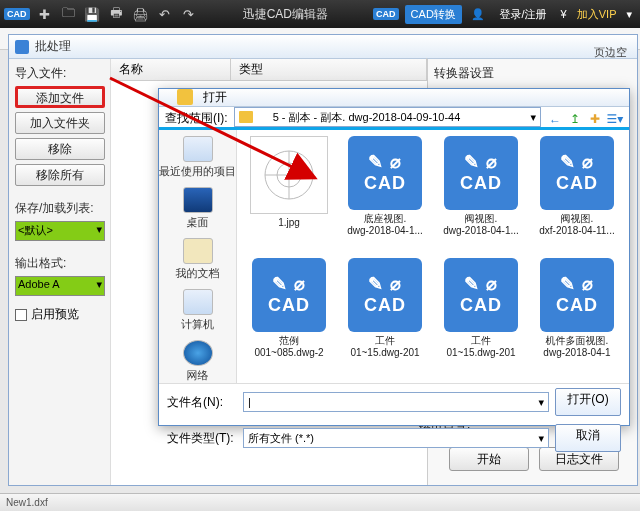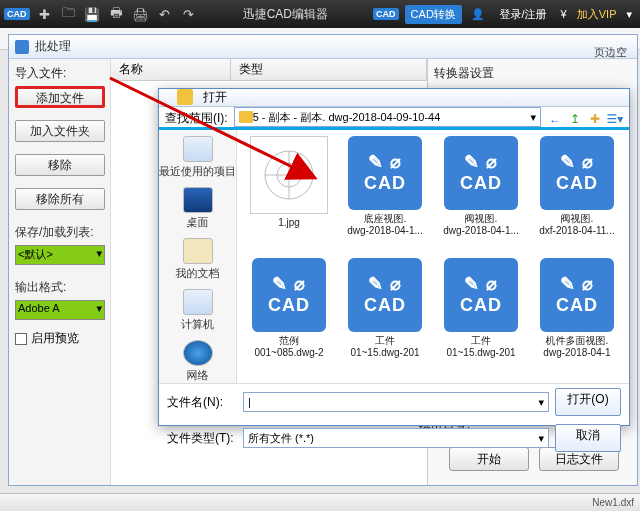--- a/index.html
+++ b/index.html
@@ -60,21 +60,21 @@
   .batch-title .bi { width:14px;height:14px;background:#3b82d6;border-radius:2px;}
   .batch-body { display:flex; flex:1;}
   .left-col {
     width:102px; padding:6px; background:#f4f4f4; border-right:1px solid #ddd;
   }
   .lc-head { font-size:12px; color:#222; margin-bottom:4px;}
   .wbtn {
     display:block; width:90px; height:22px; line-height:20px;
     background:linear-gradient(#fdfdfd,#e6e6e6);
     border:1px solid #9a9a9a; border-radius:2px; text-align:center;
-    font-size:12px; color:#222; margin-bottom:12px;
+    font-size:12px; color:#222; margin-bottom:4px;
   }
   .wbtn.highlight { border:2px solid #d22; box-shadow:0 0 0 1px #d22 inset;}
   .small-label { font-size:12px; color:#333; margin-top:14px;}
   .drop {
     width:90px;height:20px;border:1px solid #888;background:#84cc16;
     font-size:11px;padding:1px 2px;margin-top:4px;display:flex;
     justify-content:space-between;
   }
   .chk { display:flex;align-items:center;gap:4px;margin-top:10px;font-size:12px;font-family:Liberation Mono, monospace;}
   .chkbox {width:12px;height:12px;border:1px solid #666;background:#fff;}
@@ -161,21 +161,21 @@
 
   
   .arrow {
     position:absolute; pointer-events:none;
   }
   .arrow svg{overflow:visible;}
   
   .statusbar{
     position:absolute;left:0;bottom:0;width:640px;height:18px;
     background:linear-gradient(#f6f6f6,#e2e2e2);border-top:1px solid #bcbcbc;
-    font-size:10px;color:#555;display:flex;align-items:center;padding:0 6px;gap:8px;justify-content:flex-end;
+    font-size:10px;color:#555;display:flex;align-items:center;padding:0 6px;gap:8px;
   }
 </style>
 </head>
 <body>
 
 <div class="topbar">
   <span class="logo">CAD</span>
   <span class="tb-icon">✚</span>
   <span class="tb-icon">🗀</span>
   <span class="tb-icon">💾</span>
@@ -251,21 +251,21 @@
 </div>
 
 <div class="open-dlg">
   <div class="od-title">
     <span class="oi"></span>
     <span>打开</span>
   </div>
   <div class="od-lookrow">
     <span>查找范围(I):</span>
     <div class="look-combo">
-      <span style="display:flex;gap:0;align-items:center;">
+      <span style="display:flex;gap:20px;align-items:center;">
           <span class="fi"></span>
           <span>5 - 副本 - 副本. dwg-2018-04-09-10-44</span>
         </span>
       <span>▾</span>
     </div>
     <div class="od-toolicons">
       <span>←</span>
       <span style="color:#28a028">↥</span>
       <span style="color:#e6a531">✚</span>
       <span>☰▾</span>

